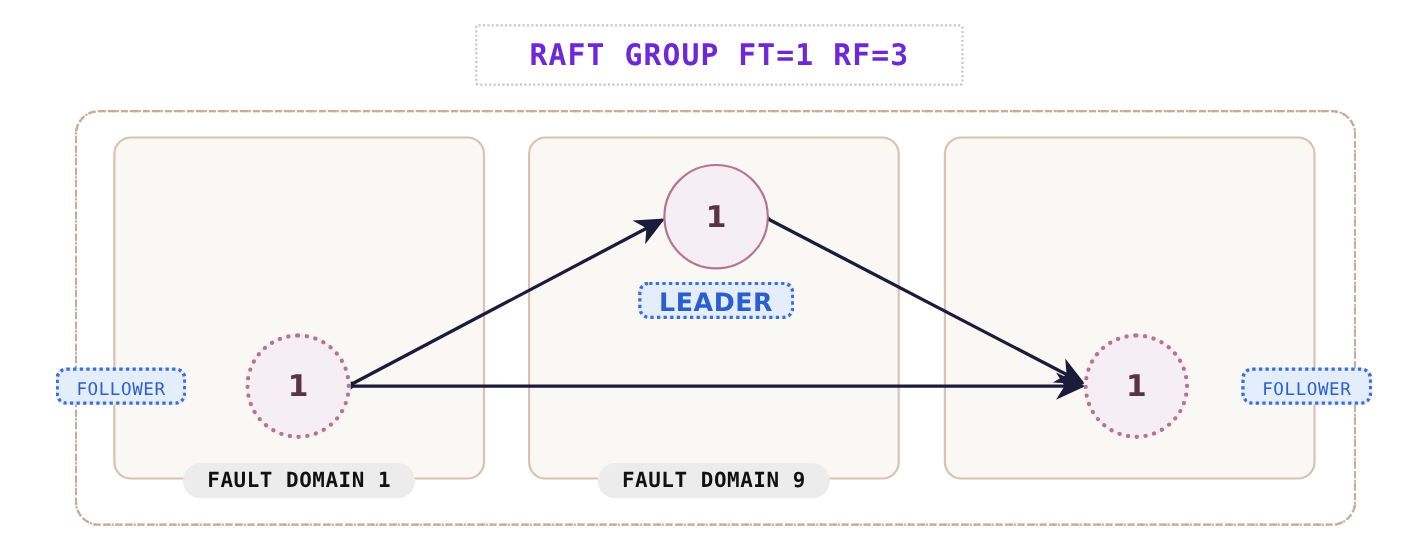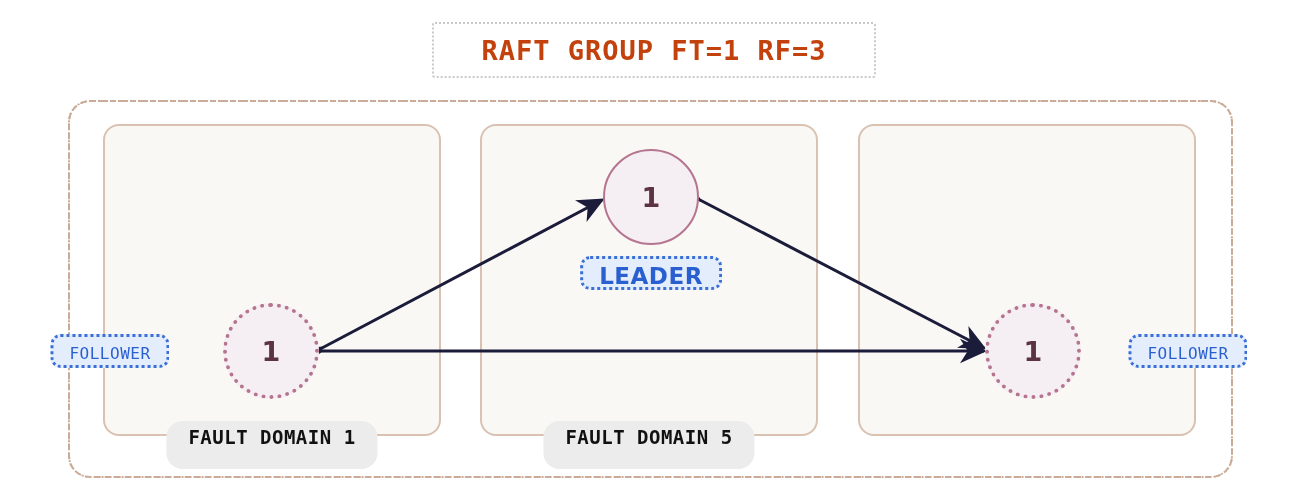--- a/index.html
+++ b/index.html
@@ -35,21 +35,21 @@
     display: flex;
     align-items: center;
     justify-content: center;
     background: transparent;
   }
   .title-text {
     font-family: "DejaVu Sans Mono", monospace;
     font-weight: bold;
     font-size: 27px;
     letter-spacing: 1px;
-    color: #c2410c;
+    color: #6d28d9;
     white-space: pre;
   }
 
   
   .group-outer {
     position: absolute;
     left: 68px;
     top: 100px;
     width: 1165px;
     height: 378px;
@@ -79,21 +79,21 @@
     border-radius: 16px;
     background: #faf8f5;
   }
   #domain-box-1 { left: 103px; }
   #domain-box-2 { left: 480px; }
   #domain-box-3 { left: 858px; }
 
   .domain-label {
     position: absolute;
     top: 421px;
-    height: 48px;
+    height: 32px;
     line-height: 32px;
     padding: 0 22px;
     border-radius: 16px;
     background: #ececec;
     color: #111111;
     font-family: "DejaVu Sans Mono", monospace;
     font-weight: bold;
     font-size: 19px;
     letter-spacing: 0.5px;
     white-space: nowrap;
@@ -207,15 +207,15 @@
   </div>
   <div class="node follower" id="node-follower-2">
     <span class="node-label">1</span>
   </div>
 
   <div class="role-badge leader-badge" id="badge-leader">LEADER</div>
   <div class="role-badge follower-badge" id="badge-follower-1">FOLLOWER</div>
   <div class="role-badge follower-badge" id="badge-follower-2">FOLLOWER</div>
 
   <div class="domain-label" id="domain-label-1">FAULT DOMAIN 1</div>
-  <div class="domain-label" id="domain-label-2">FAULT DOMAIN 5</div>
+  <div class="domain-label" id="domain-label-2">FAULT DOMAIN 9</div>
 
 </div>
 
 </body></html>

